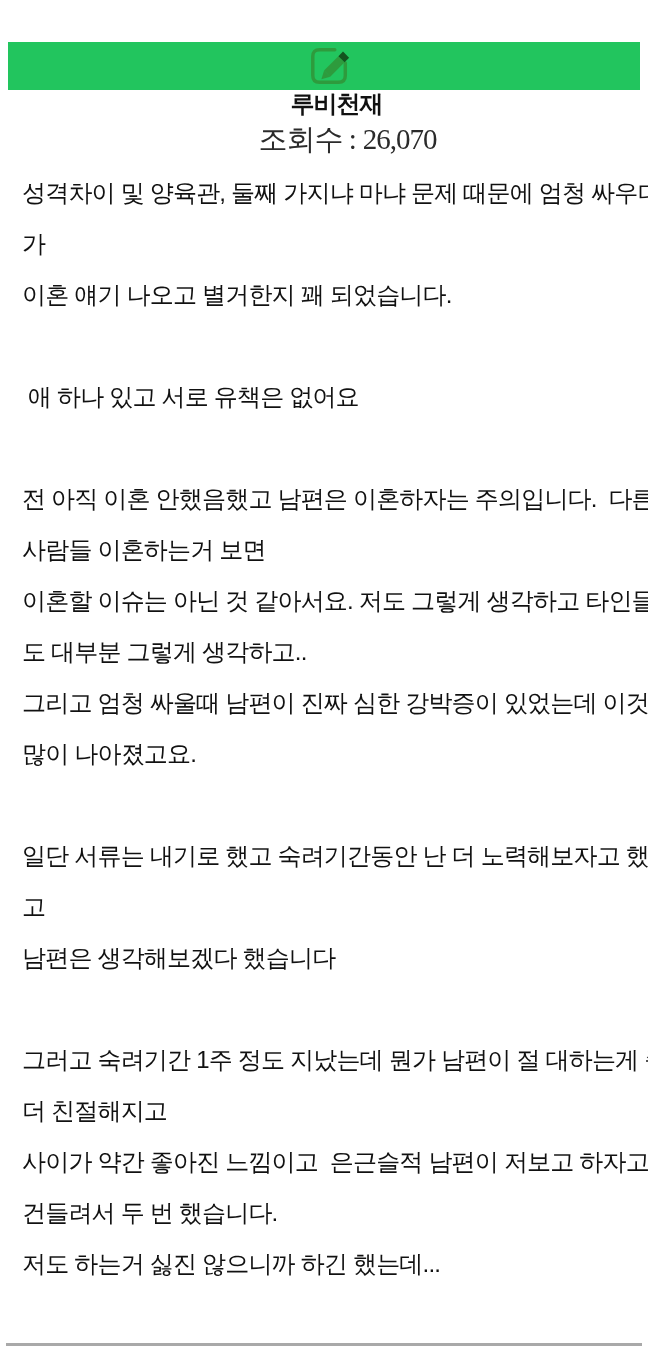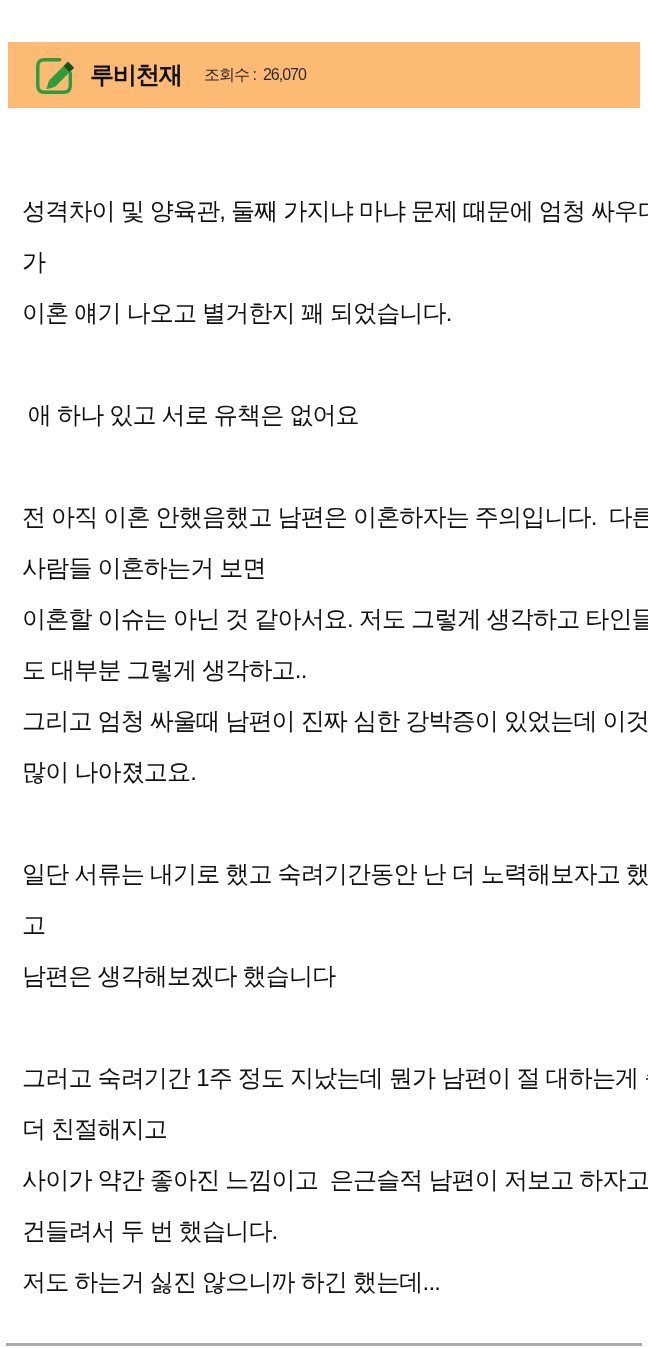--- a/index.html
+++ b/index.html
@@ -21,41 +21,43 @@
   h1.post-title {
     margin: 0;
     font-size: 30px;
     font-weight: 700;
     color: #2d2d2d;
     letter-spacing: -1.5px;
     white-space: nowrap;
   }
   .author-bar {
     margin: 42px 8px 0 8px;
-    height: 66px;
-    background: #fdba74;
+    height: 48px;
+    background: #22c55e;
     display: flex;
     align-items: center;
     padding-left: 25px;
     box-sizing: border-box;
+    flex-direction: column;
   }
   .edit-icon { flex: 0 0 auto; margin-right: 13px; }
   .author-name {
     font-size: 24px;
     font-weight: 700;
     color: #111111;
     letter-spacing: -1px;
     cursor: pointer;
   }
   .view-count {
-    font-size: 16px;
+    font-size: 29px;
     font-weight: 400;
     color: #2b2b2b;
     letter-spacing: -1px;
     margin-left: 22px;
+    font-family: Liberation Serif, serif;
   }
   .view-count .count { margin-left: 7px; }
   .post-body {
     margin-top: 77px;
     padding-left: 22px;
     padding-right: 10px;
     font-size: 24px;
     line-height: 51px;
     font-weight: 400;
     color: #111111;

